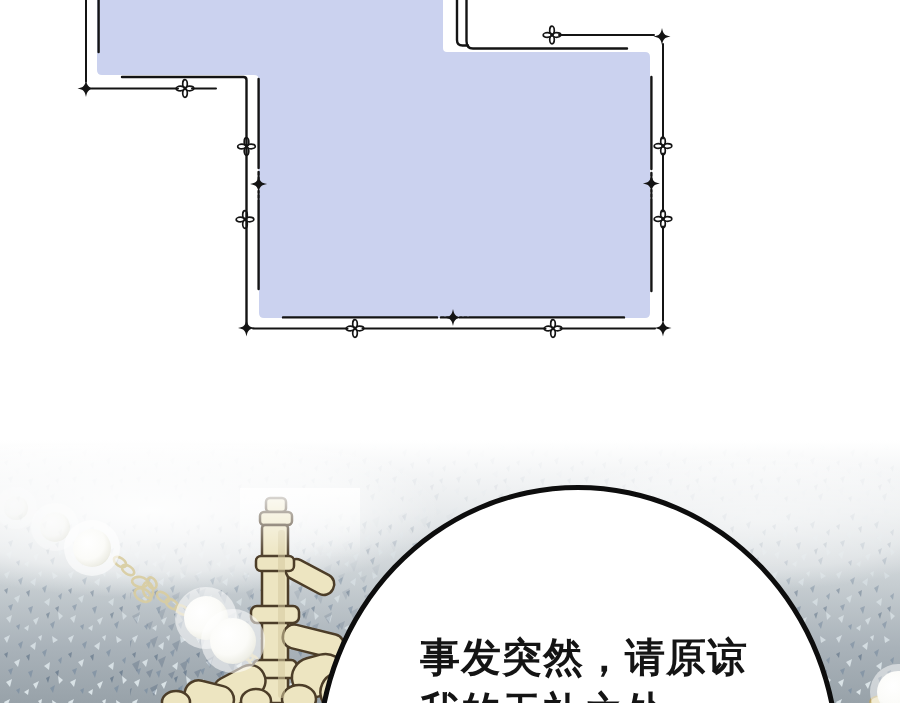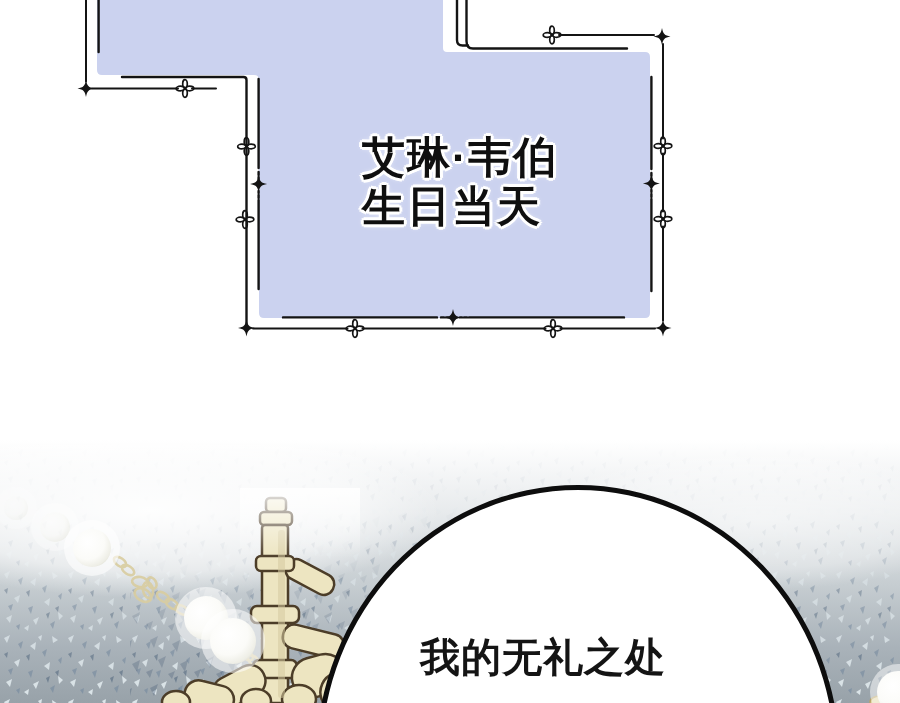--- a/index.html
+++ b/index.html
@@ -81,24 +81,20 @@
       <use href="#clv" x="552" y="35"></use>
       <use href="#clv" x="663" y="146"></use>
       <use href="#clv" x="663" y="219"></use>
       <use href="#clv" x="246.5" y="146.5"></use>
       <use href="#clv" x="245" y="219.5"></use>
       <use href="#clv" x="355" y="328.5"></use>
       <use href="#clv" x="553" y="328.5"></use>
     </g>
   </svg>
 
-  <div class="caption-text">
-    <div>艾琳·韦伯</div>
-    <div>生日当天</div>
-  </div>
 
   <svg class="scene-svg" viewBox="0 0 900 263">
     <defs>
       <linearGradient id="bgGrad" x1="0" y1="0" x2="0" y2="1">
         <stop offset="0" stop-color="#ffffff"></stop>
         <stop offset="0.28" stop-color="#e7eaec"></stop>
         <stop offset="0.55" stop-color="#c6cdd1"></stop>
         <stop offset="0.78" stop-color="#aab3ba"></stop>
         <stop offset="1" stop-color="#98a2a9"></stop>
       </linearGradient>
@@ -256,16 +252,17 @@
         <circle cx="898" cy="252" r="28" fill="#fff" opacity="0.5"></circle>
         <circle cx="898" cy="252" r="21" fill="url(#pearlG)"></circle>
       </g>
     </g>
 
     <rect x="240" y="48" width="120" height="70" fill="url(#fadeW)" opacity="0.9"></rect>
   </svg>
 
   <div class="speech-bubble" style="background: rgb(255, 255, 255); border-color: rgb(13, 13, 13);"></div>
   <div class="bubble-text" style="color: rgb(20, 20, 20);">
+    <div>事发突然，请原谅</div>
     <div>我的无礼之处</div>
   </div>
 
 </div>
 
 </body></html>

